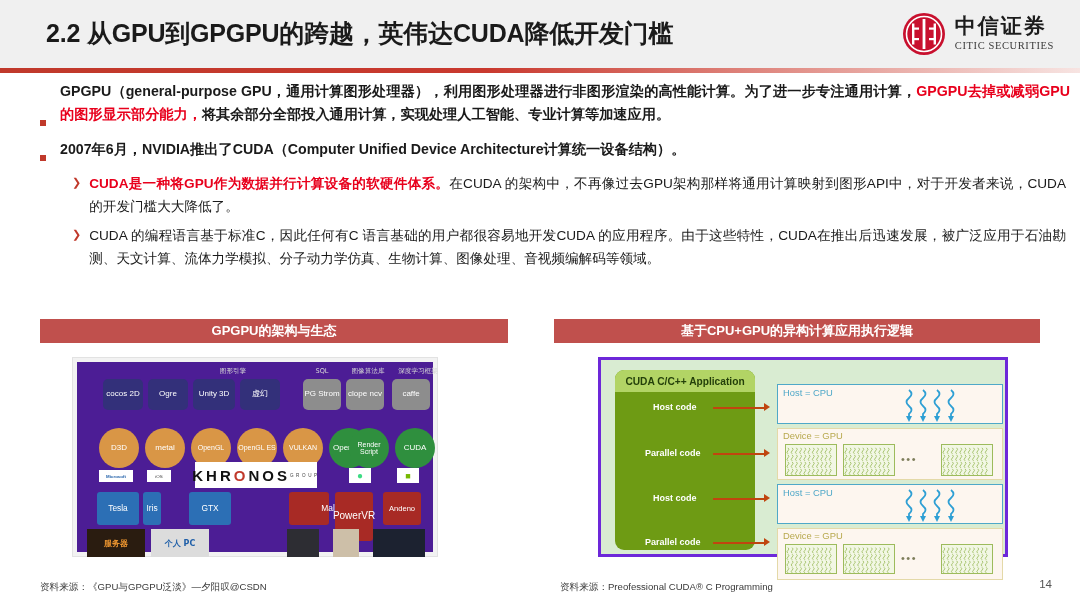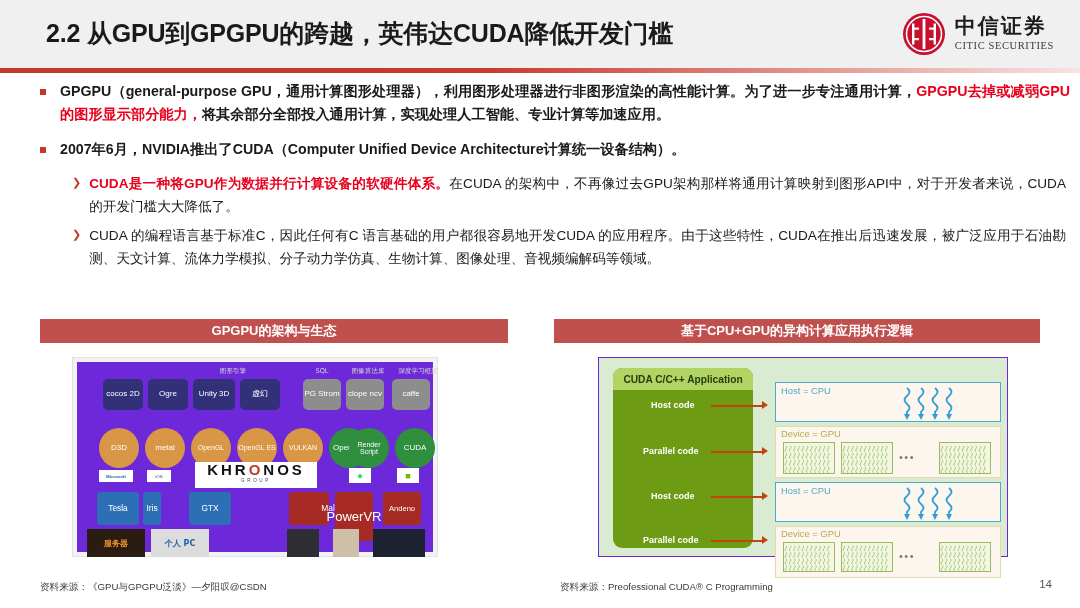--- a/index.html
+++ b/index.html
@@ -36,21 +36,21 @@
     margin-top: 4px; font-family: "Liberation Serif", serif;
   }
   .header-rule {
     position: absolute; left: 0; top: 68px; width: 1080px; height: 5px;
     background: linear-gradient(to right, #c0392b 0%, #c9392e 45%, #e3958e 75%, #f7e4e2 100%);
   }
 
   
   .body-block { position: absolute; left: 0; top: 80px; width: 1080px; }
 
-  .bullet-row { display: flex; align-items: flex-start; margin-bottom: 2px; }
+  .bullet-row { display: flex; align-items: flex-end; margin-bottom: 2px; }
   .sq-bullet {
     flex: 0 0 auto; width: 6px; height: 6px; background: #c0392b;
     margin: 9px 14px 0 40px;
   }
   .bullet-text {
     flex: 1 1 auto; padding-right: 10px;
     font-size: 14.2px; font-weight: bold; color: #1a1a1a;
     line-height: 1.62; text-align: justify;
     font-family: "Liberation Sans", sans-serif;
   }
@@ -82,21 +82,21 @@
   }
   #banner-left  { left: 40px;  top: 319px; width: 468px; }
   #banner-right { left: 554px; top: 319px; width: 486px; }
 
   
   .fig-left {
     position: absolute; left: 72px; top: 357px;
     width: 366px; height: 200px; background: #f2f2f2;
     padding: 4px; border: 1px solid #e2e2e2;
   }
-  .eco { position: relative; width: 100%; height: 100%; background: #6d28d9; }
+  .eco { position: relative; width: 100%; height: 100%; background: #4c1d95; }
   .eco-cap {
     position: absolute; color: #d6d6d6; font-size: 6.6px;
     text-align: center; font-family: "DejaVu Sans", sans-serif;
     white-space: nowrap;
   }
   .chip {
     position: absolute; display: flex; align-items: center;
     justify-content: center; text-align: center;
     color: #fff; font-size: 8px; line-height: 1.05;
     font-family: "Liberation Sans", sans-serif; border-radius: 5px;
@@ -114,21 +114,21 @@
   .sq {
     position: absolute; display: flex; align-items: center;
     justify-content: center; text-align: center; color: #fff;
     font-size: 8.4px; line-height: 1.05;
     font-family: "Liberation Sans", sans-serif; border-radius: 3px;
   }
   .sq.blue { background: #2c6fb5; }
   .sq.red  { background: #a82a25; }
   .khronos {
     position: absolute; background: #fff; display: flex;
-    align-items: center; flex-direction: column;
+    align-items: center; justify-content: center; flex-direction: row;
   }
   .khronos .kw {
     font-size: 15px; font-weight: bold; color: #111;
     letter-spacing: 3px; font-family: "Liberation Sans", sans-serif;
     line-height: 1;
   }
   .khronos .kw .o { color: #c0392b; }
   .khronos .kg {
     font-size: 4.6px; color: #444; letter-spacing: 2.6px; margin-top: 1px;
   }
@@ -144,21 +144,21 @@
   .badge {
     position: absolute; background: #fff; display: flex;
     align-items: center; justify-content: center;
     font-size: 4.4px; color: #222; overflow: hidden;
   }
 
   
   .fig-right {
     position: absolute; left: 598px; top: 357px;
     width: 410px; height: 200px; background: #d9ecd2;
-    border: 1px solid #6d28d9;
+    border: 3px solid #6d28d9;
   }
   .cuda-app {
     position: absolute; left: 14px; top: 10px; width: 140px; height: 180px;
     background: #6e9b14; border-radius: 9px;
   }
   .cuda-app-title {
     position: absolute; left: 14px; top: 10px; width: 140px; height: 22px;
     background: #b2d465; border-radius: 9px 9px 0 0;
     display: flex; align-items: center; justify-content: center;
     color: #24400a; font-size: 10.2px; font-weight: bold;
@@ -309,21 +309,21 @@
       </div>
       <div class="badge" style="left:22px;top:108px;width:34px;height:12px;color:#1f5fa8;font-weight:bold;">Microsoft</div>
       <div class="badge" style="left:70px;top:108px;width:24px;height:12px;color:#333;">iOS</div>
       <div class="badge" style="left:272px;top:106px;width:22px;height:15px;background:#fff;color:#3ddc84;font-size:10px;">●</div>
       <div class="badge" style="left:320px;top:106px;width:22px;height:15px;background:#fff;color:#76b900;font-size:9px;">■</div>
 
       <div class="sq blue" style="left:20px;top:130px;width:42px;height:33px;">Tesla</div>
       <div class="sq blue" style="left:66px;top:130px;width:18px;height:33px;">Iris</div>
       <div class="sq blue" style="left:112px;top:130px;width:42px;height:33px;">GTX</div>
       <div class="sq red" style="left:212px;top:130px;width:38px;height:33px;padding-left:40px;">Mali</div>
-      <div class="sq red" style="left:258px;top:130px;width:38px;height:49px;font-size:13px;">PowerVR</div>
+      <div class="sq red" style="left:258px;top:130px;width:38px;height:49px;font-size:10px;">PowerVR</div>
       <div class="sq red" style="left:306px;top:130px;width:38px;height:33px;font-size:7.6px;">Andeno</div>
 
       <div class="thumb" style="left:10px;top:167px;width:58px;height:28px;background:#2a1c10;">
         <span class="thumb-lbl" style="color:#e8922f;">服务器</span>
       </div>
       <div class="thumb" style="left:74px;top:167px;width:58px;height:28px;background:#dcdcdc;">
         <span class="thumb-lbl" style="color:#1f5fa8;">个人 PC</span>
       </div>
       <div class="thumb" style="left:210px;top:167px;width:32px;height:28px;background:#2d2d33;"></div>
       <div class="thumb" style="left:256px;top:167px;width:26px;height:28px;background:#cdbfa8;"></div>

